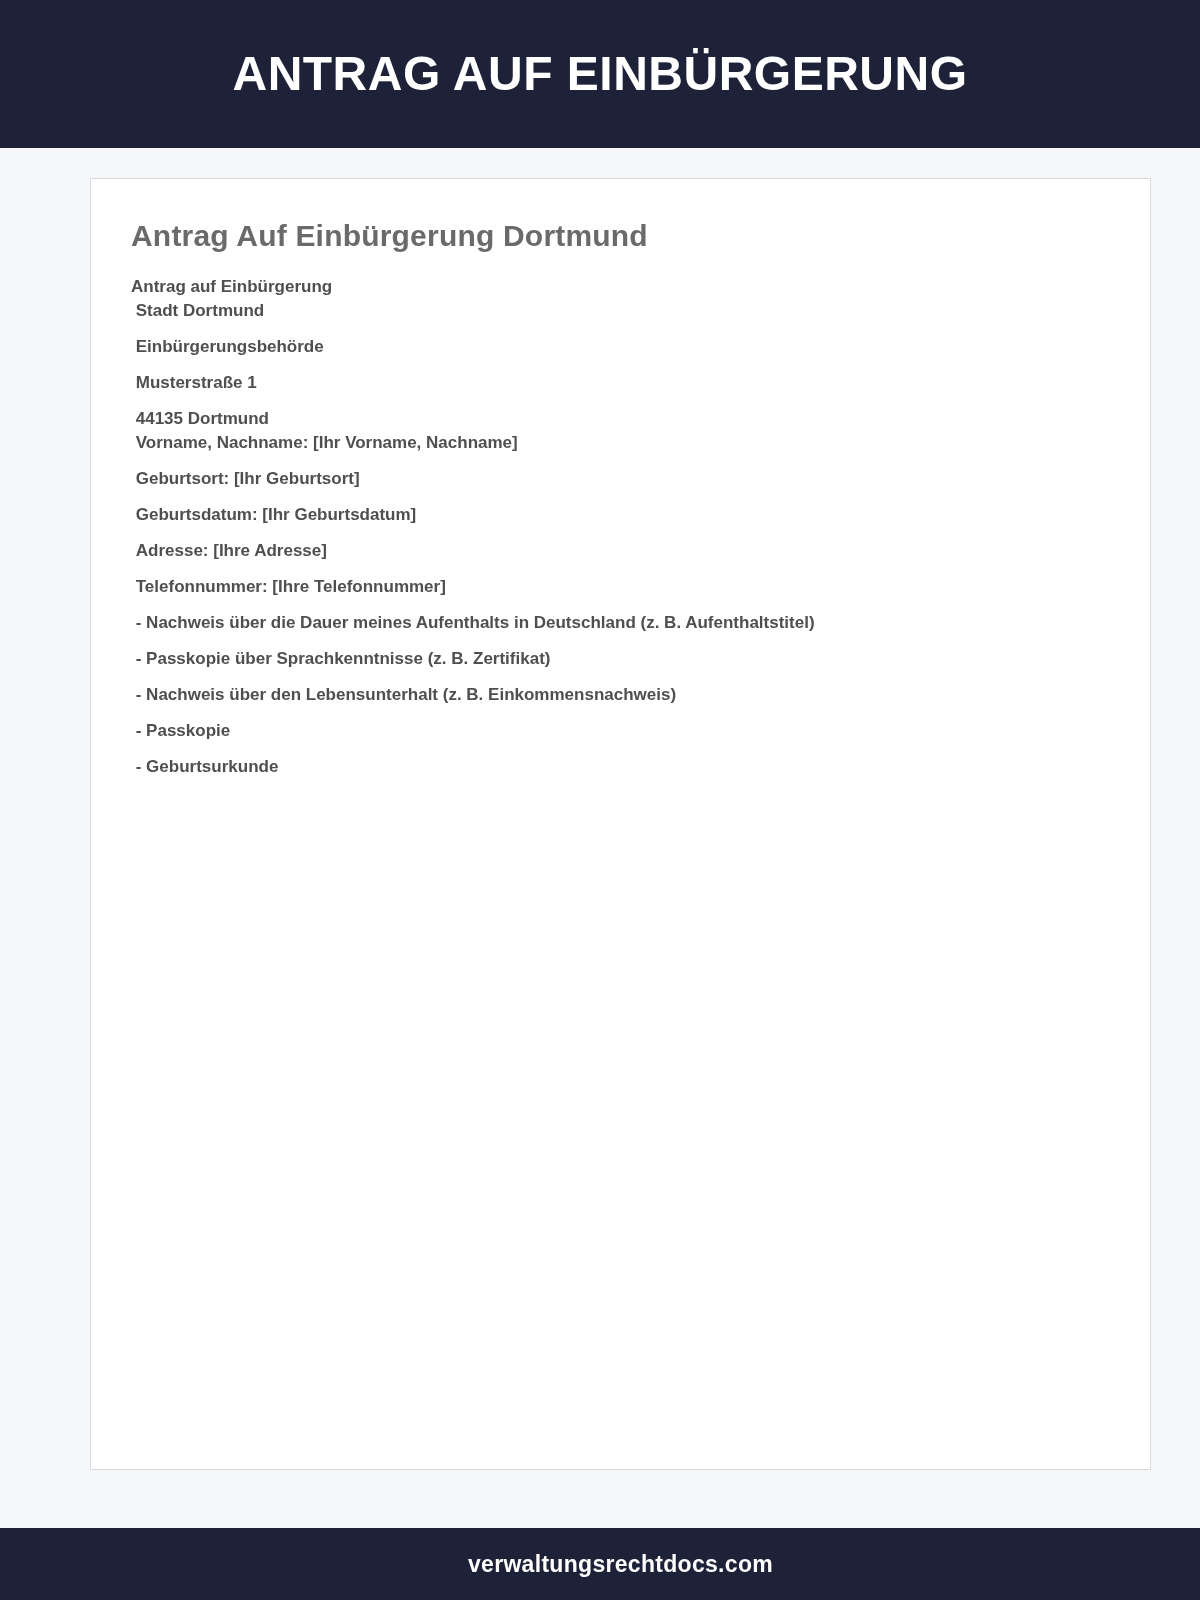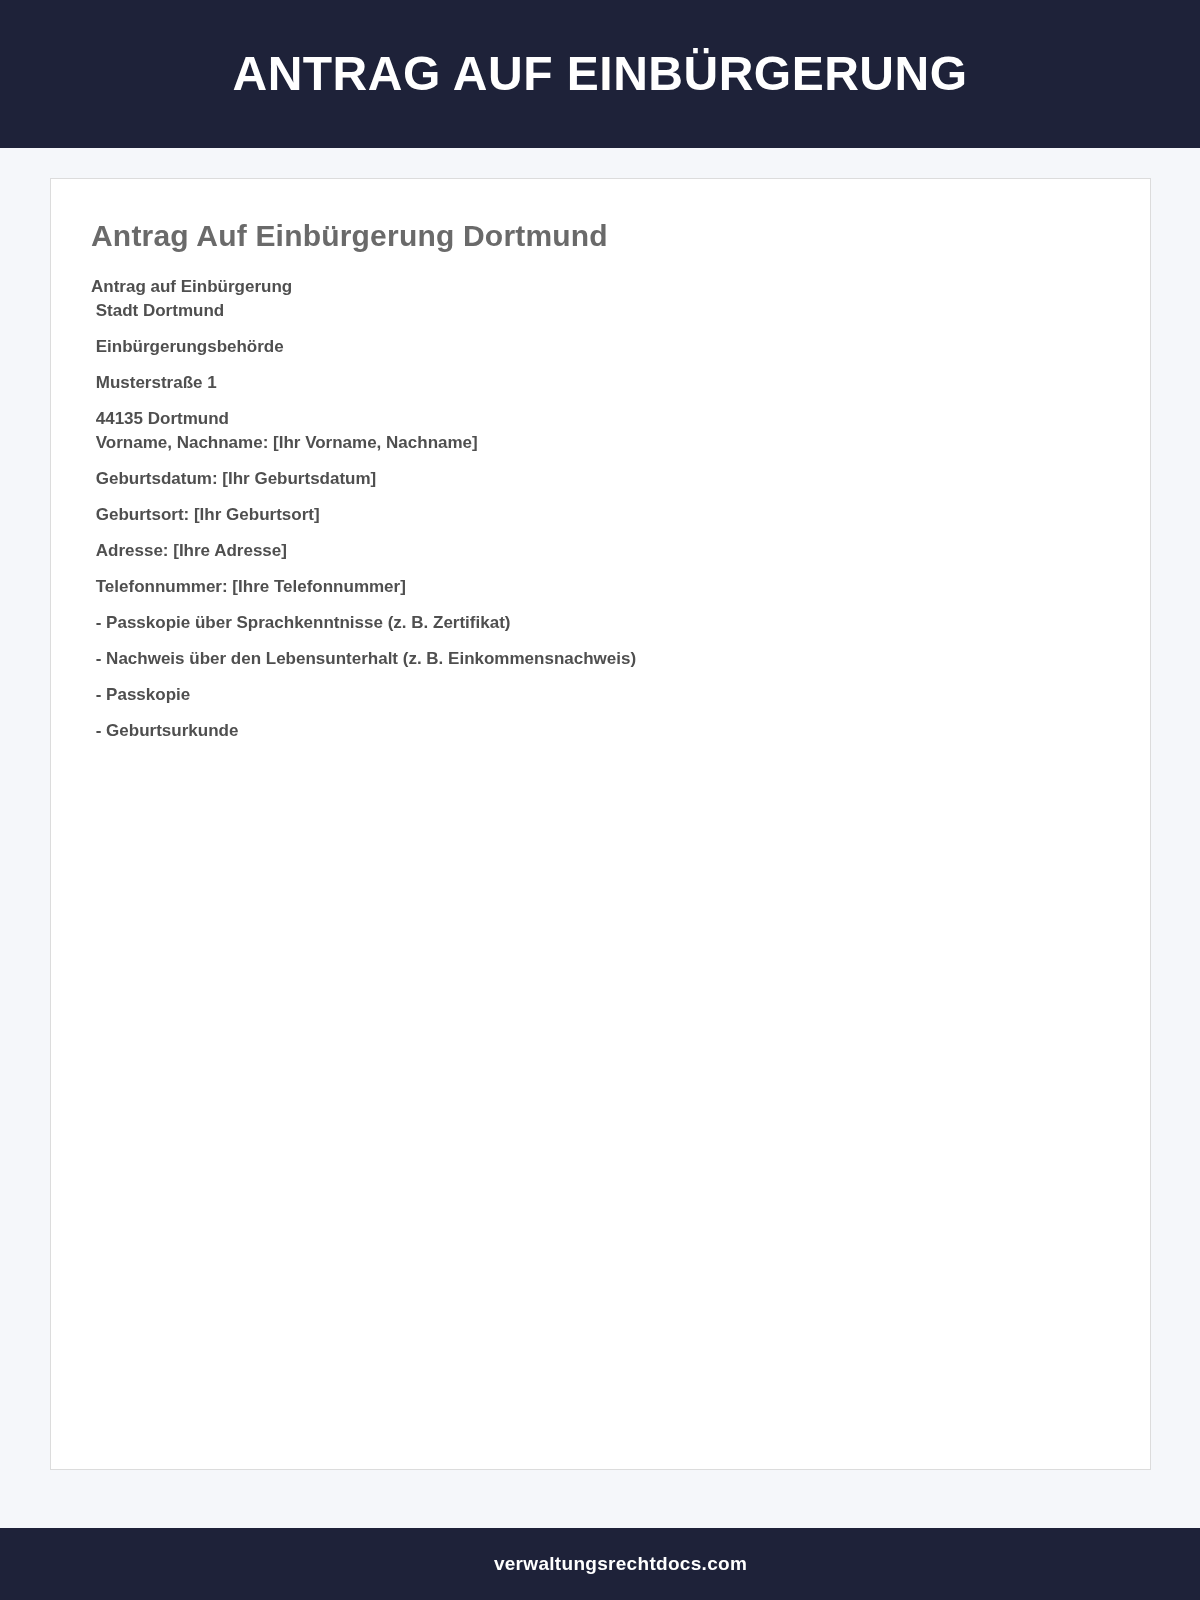--- a/index.html
+++ b/index.html
@@ -37,20 +37,21 @@
     color: var(--banner-text);
     font-size: 48px;
     font-weight: bold;
     line-height: 1.06;
     text-align: center;
     letter-spacing: 0.5px;
   }
   .banner h1 span { display: block; }
   .page-main {
     padding: 30px 49px 0 50px;
+    margin-left: 40px;
   }
   .card {
     background: var(--card-background);
     border: 1px solid var(--card-border);
     min-height: 1292px;
     padding: 40px;
   }
   .card h2 {
     margin: 0 0 22px 0;
     font-size: 30px;
@@ -69,21 +70,21 @@
   .page-footer {
     height: 72px;
     margin-top: 58px;
     background: var(--banner);
     display: flex;
     align-items: center;
     justify-content: center;
   }
   .footer-site {
     color: var(--banner-text);
-    font-size: 19px;
+    font-size: 23px;
     font-weight: bold;
     letter-spacing: 0.3px;
     margin-left: 41px;
   }
 </style>
 </head>
 <body>
 
 <header class="banner">
   <h1>
@@ -94,24 +95,25 @@
 <main class="page-main">
   <section class="card">
     <h2>Antrag Auf Einbürgerung Dortmund</h2>
     <div id="doc-paragraphs">
         <p class="doc-p">Antrag auf Einbürgerung
  Stadt Dortmund</p>
         <p class="doc-p"> Einbürgerungsbehörde</p>
         <p class="doc-p"> Musterstraße 1</p>
         <p class="doc-p"> 44135 Dortmund
  Vorname, Nachname: [Ihr Vorname, Nachname]</p>
+        <p class="doc-p"> Geburtsort: [Ihr Geburtsort]</p>
         <p class="doc-p"> Geburtsdatum: [Ihr Geburtsdatum]</p>
-        <p class="doc-p"> Geburtsort: [Ihr Geburtsort]</p>
         <p class="doc-p"> Adresse: [Ihre Adresse]</p>
         <p class="doc-p"> Telefonnummer: [Ihre Telefonnummer]</p>
+        <p class="doc-p"> - Nachweis über die Dauer meines Aufenthalts in Deutschland (z. B. Aufenthaltstitel)</p>
         <p class="doc-p"> - Passkopie über Sprachkenntnisse (z. B. Zertifikat)</p>
         <p class="doc-p"> - Nachweis über den Lebensunterhalt (z. B. Einkommensnachweis)</p>
         <p class="doc-p"> - Passkopie</p>
         <p class="doc-p"> - Geburtsurkunde</p>
       </div>
   </section>
 </main>
 
 <footer class="page-footer">
   <div class="footer-site">verwaltungsrechtdocs.com</div>

